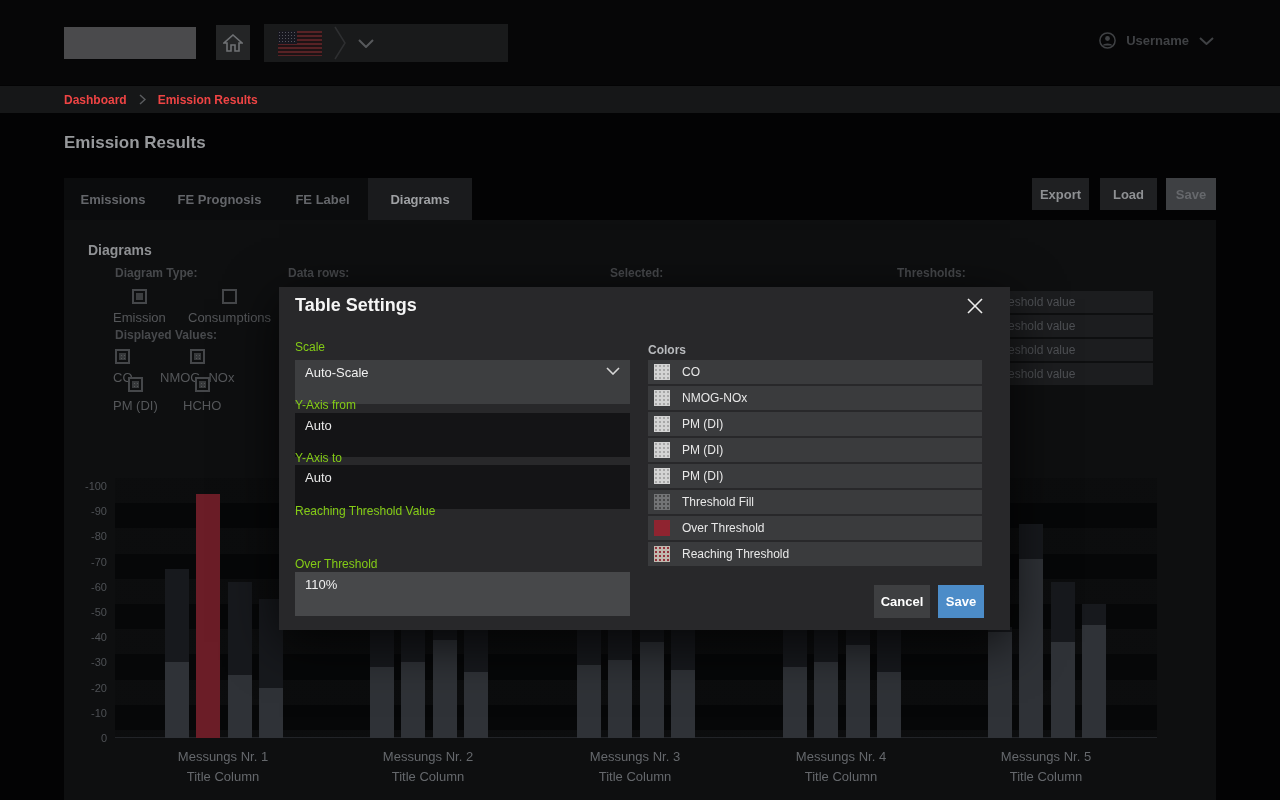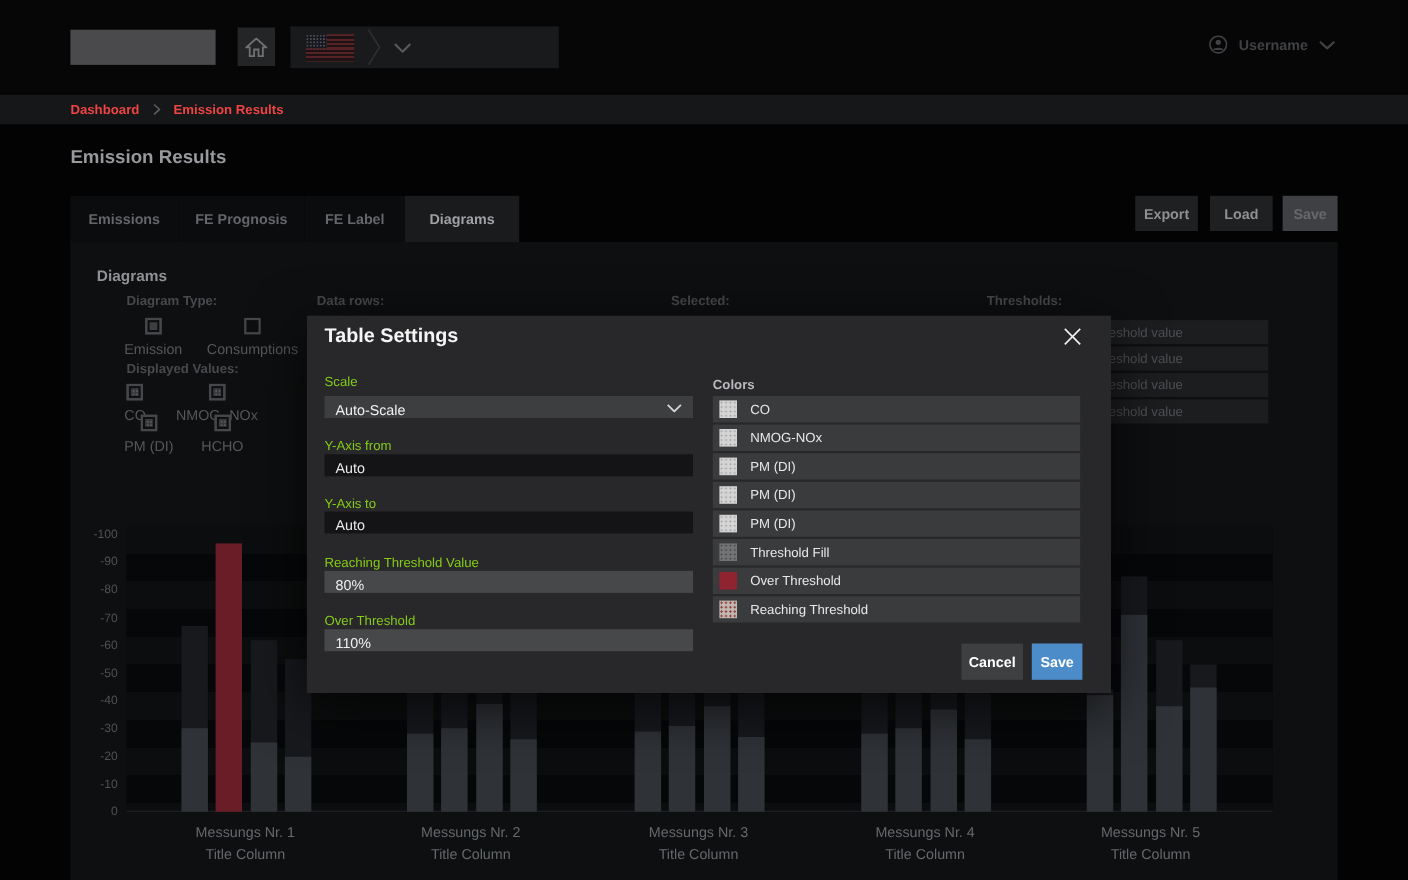--- a/index.html
+++ b/index.html
@@ -60,21 +60,21 @@
   .ytick { position:absolute; width:30px; text-align:right; font-size:11px; color:#4e5155; }
   .bar { position:absolute; }
   .glabel { position:absolute; text-align:center; font-size:13px; color:#65686c; width:160px; }
 
   
   #overlay-modal { position:absolute; left:279px; top:287px; width:731px; height:343px; background:#28282a;
     box-shadow:0 12px 50px rgba(0,0,0,.75); z-index:50; }
   #modal-title { position:absolute; left:16px; top:8px; font-size:18px; font-weight:700; color:#f5f5f5; }
   #modal-close { position:absolute; right:26px; top:10px; width:18px; height:18px; cursor:pointer; }
   .fld-label { position:absolute; left:16px; font-size:12px; font-weight:400; color:#84cc16; }
-  .fld { position:absolute; left:16px; width:335px; height:20px; font-size:13px; color:#e8e8e8;
+  .fld { position:absolute; left:16px; width:335px; height:44px; font-size:13px; color:#e8e8e8;
     line-height:26px; padding-left:10px; }
   .fld.select { background:#3d3e40; color:#f0f0f0; }
   .fld.dark { background:#141416; }
   .fld.light { background:#47484a; color:#f0f0f0; }
   .fld .chev { position:absolute; right:10px; top:7px; }
   #colors-label { position:absolute; left:369px; top:56px; font-size:12px; font-weight:700; color:#b8babd; }
   .color-row { position:absolute; left:369px; width:334px; height:24px; background:#3a3b3d;
     display:flex; align-items:center; cursor:pointer; }
   .swatch { width:16px; height:16px; margin-left:6px; }
   .swatch.light-dither { background:#d4d4d4;
@@ -284,21 +284,20 @@
     </span>
   </div>
 
   <div class="fld-label" style="top:111px;">Y-Axis from</div>
   <div class="fld dark" style="top:126px;">Auto</div>
 
   <div class="fld-label" style="top:164px;">Y-Axis to</div>
   <div class="fld dark" style="top:178px;">Auto</div>
 
   <div class="fld-label" style="top:217px;">Reaching Threshold Value</div>
-  <div class="fld light" style="top:232px;">80%</div>
 
   <div class="fld-label" style="top:270px;">Over Threshold</div>
   <div class="fld light" style="top:285px;">110%</div>
 
   <div id="colors-label">Colors</div>
   <div id="color-rows">
       <div class="color-row" style="top: 73px;">
         <span class="swatch light-dither"></span>
         <span class="rlabel">CO</span>
       </div>

